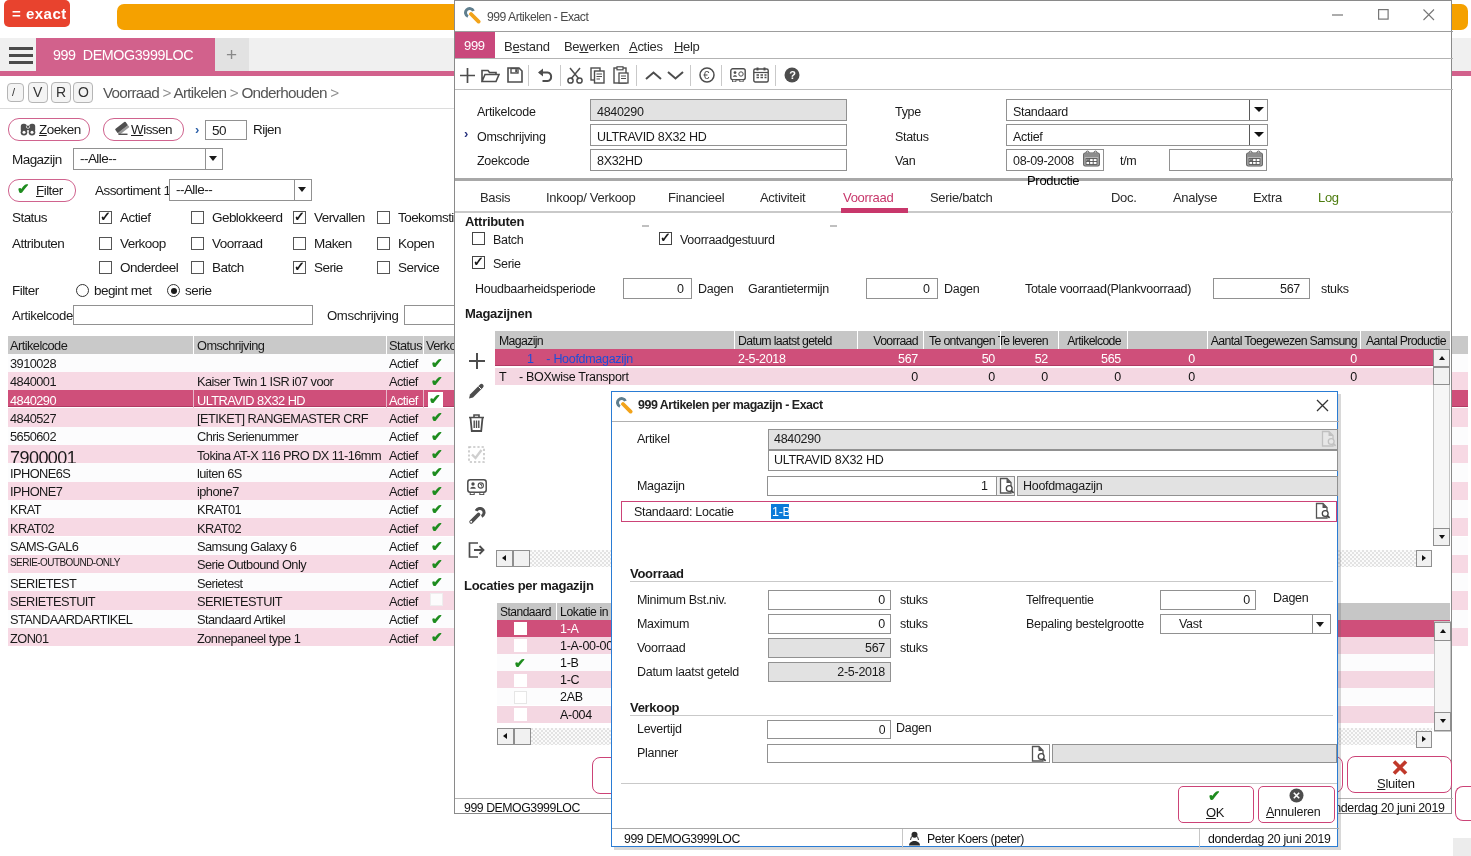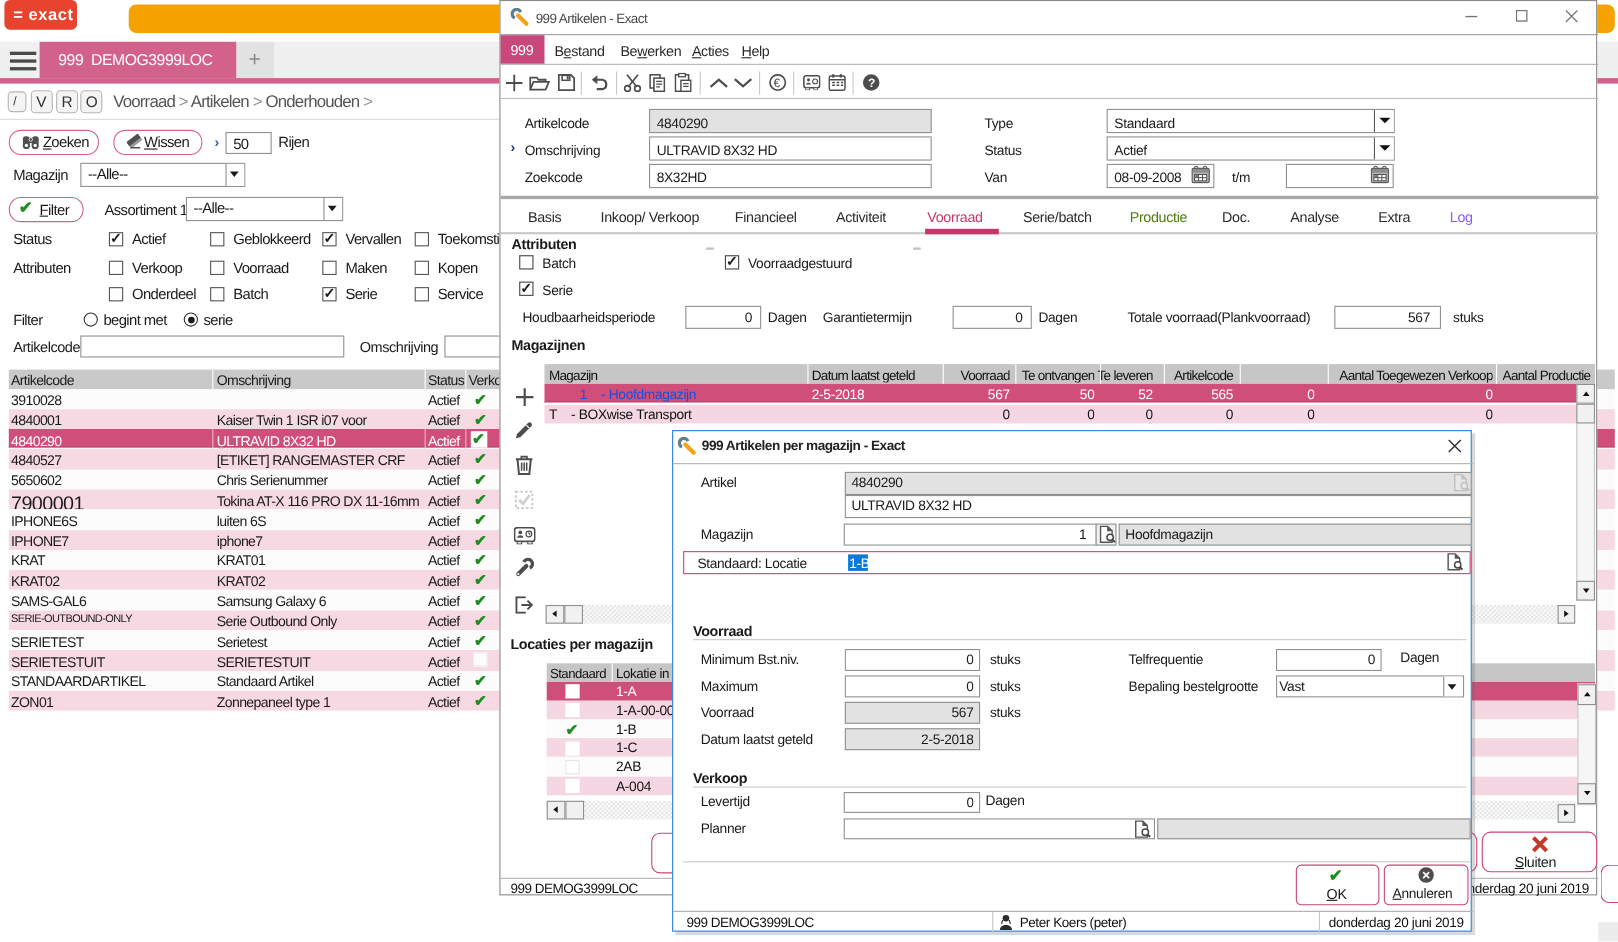--- a/index.html
+++ b/index.html
@@ -370,25 +370,25 @@
       <path d="M6.6 8.6 V14.4 M10.2 8.6 V14.4 M3 11.5 H14" stroke="#4f4f4f" stroke-width="0.9"></path>
       <rect x="3.6" y="9.2" width="2.4" height="2" fill="#6a6a6a"></rect>
     </svg>
   <div class="ab" style="left:0;top:177px;width:998px;height:2.5px;background:#a8a8a8;"></div>
   <div class="txt" style="left:25px;top:189px;font-size:13px;color:#2b2b2b;">Basis</div>
   <div class="txt" style="left:91px;top:189px;font-size:13px;color:#2b2b2b;">Inkoop/ Verkoop</div>
   <div class="txt" style="left:213px;top:189px;font-size:13px;color:#2b2b2b;">Financieel</div>
   <div class="txt" style="left:305px;top:189px;font-size:13px;color:#2b2b2b;">Activiteit</div>
   <div class="txt" style="left:388px;top:189px;font-size:13px;color:#c8376b;">Voorraad</div>
   <div class="txt" style="left:475px;top:189px;font-size:13px;color:#2b2b2b;">Serie/batch</div>
-  <div class="txt" style="left:572px;top:189px;font-size:13px;color:#4d7c0f;">Productie</div>
+  <div class="txt" style="left:572px;top:172px;font-size:13px;color:#000000;">Productie</div>
   <div class="txt" style="left:656px;top:189px;font-size:13px;color:#2b2b2b;">Doc.</div>
   <div class="txt" style="left:718px;top:189px;font-size:13px;color:#2b2b2b;">Analyse</div>
   <div class="txt" style="left:798px;top:189px;font-size:13px;color:#2b2b2b;">Extra</div>
-  <div class="txt" style="left:863px;top:189px;font-size:13px;color:#8b5cf6;">Log</div>
+  <div class="txt" style="left:863px;top:189px;font-size:13px;color:#4d7c0f;">Log</div>
   <div class="ab" style="left:0;top:210px;width:998px;height:1.5px;background:#c9c9c9;"></div>
   <div class="ab" style="left:386px;top:207px;width:67px;height:4.5px;background:#c8376b;"></div>
   <div class="txt" style="left:10px;top:213px;font-size:13px;font-weight:bold;">Attributen</div>
   <div class="cb" style="left:17px;top:231px;border-color:#444;"></div>
   <div class="lbl" style="left:38px;top:232px;">Batch</div>
   <div class="cb" style="left:204px;top:231px;border-color:#444;">
       <span class="m">✓</span>
     </div>
   <div class="lbl" style="left:225px;top:232px;">Voorraadgestuurd</div>
   <div class="ab" style="left:187px;top:224px;width:7px;height:1.5px;background:#c0c0c0;"></div>
@@ -411,21 +411,21 @@
   <div class="lbl" style="left:866px;top:281px;">stuks</div>
   <div class="txt" style="left:10px;top:305px;font-size:13px;font-weight:bold;">Magazijnen</div>
   <div class="ab" style="left:40px;top:330px;width:955px;height:18px;background:#c6c6c6;"></div>
   <div class="row" style="left:44px;top:332.5px;height:14px;width:200px;font-size:12.3px;letter-spacing:-0.65px;color:#111;">Magazijn</div>
   <div class="row" style="left:283px;top:332.5px;height:14px;width:200px;font-size:12.3px;letter-spacing:-0.65px;color:#111;">Datum laatst geteld</div>
   <div class="row" style="left:283px;top:332.5px;height:14px;width:180px;font-size:12.3px;letter-spacing:-0.65px;color:#111;text-align:right;">Voorraad</div>
   <div class="row" style="left:360px;top:332.5px;height:14px;width:180px;font-size:12.3px;letter-spacing:-0.65px;color:#111;text-align:right;">Te ontvangen</div>
   <div class="row" style="left:413px;top:332.5px;height:14px;width:180px;font-size:12.3px;letter-spacing:-0.65px;color:#111;text-align:right;">Te leveren</div>
   <div class="row" style="left:486px;top:332.5px;height:14px;width:180px;font-size:12.3px;letter-spacing:-0.65px;color:#111;text-align:right;">Artikelcode</div>
   <div class="row" style="left:560px;top:350px;height:14px;width:180px;font-size:12.3px;letter-spacing:-0.65px;color:#111;text-align:left;">Aantal Inkoop</div>
-  <div class="row" style="left:722px;top:332.5px;height:14px;width:180px;font-size:12.3px;letter-spacing:-0.65px;color:#111;text-align:right;">Aantal Toegewezen Verkoop</div>
+  <div class="row" style="left:722px;top:332.5px;height:14px;width:180px;font-size:12.3px;letter-spacing:-0.65px;color:#111;text-align:right;">Aantal Toegewezen Samsung</div>
   <div class="row" style="left:911px;top:332.5px;height:14px;width:200px;font-size:12.3px;letter-spacing:-0.65px;color:#111;">Aantal Productie</div>
   <div class="ab" style="left:279px;top:330px;width:1px;height:18px;background:#fff;"></div>
   <div class="ab" style="left:402px;top:330px;width:1px;height:18px;background:#fff;"></div>
   <div class="ab" style="left:468px;top:330px;width:1px;height:18px;background:#fff;"></div>
   <div class="ab" style="left:545px;top:330px;width:1px;height:18px;background:#fff;"></div>
   <div class="ab" style="left:603px;top:330px;width:1px;height:18px;background:#fff;"></div>
   <div class="ab" style="left:672px;top:330px;width:1px;height:18px;background:#fff;"></div>
   <div class="ab" style="left:752px;top:330px;width:1px;height:18px;background:#fff;"></div>
   <div class="ab" style="left:905px;top:330px;width:1px;height:18px;background:#fff;"></div>
   <div class="ab" style="left:40px;top:348px;width:955px;height:17px;background:#cf4f7a;border-bottom:1px solid #b03a63;"></div>
@@ -591,21 +591,21 @@
   <div class="lbl" style="left:414px;top:201px;">Telfrequentie</div>
   <div class="inp" style="left:548px;top:198px;width:96px;height:19.5px;"></div>
   <div class="row" style="left:560px;top:201px;width:78px;height:14px;font-size:12.5px;text-align:right;">0</div>
   <div class="lbl" style="left:661px;top:199px;">Dagen</div>
   <div class="lbl" style="left:25px;top:225px;">Maximum</div>
   <div class="inp" style="left:155.5px;top:222px;width:123.5px;height:19.5px;"></div>
   <div class="row" style="left:195px;top:225px;width:78px;height:14px;font-size:12.5px;text-align:right;">0</div>
   <div class="lbl" style="left:288px;top:225px;">stuks</div>
   <div class="lbl" style="left:414px;top:225px;">Bepaling bestelgrootte</div>
   <div class="inp" style="left:548px;top:222px;width:170.5px;height:19.5px;"></div>
-  <div class="lbl" style="left:551px;top:225px;">Vast</div>
+  <div class="lbl" style="left:567px;top:225px;">Vast</div>
   <div class="ab" style="left:700px;top:223px;width:17px;height:17.5px;background:#fff;border-left:1px solid #919191;"></div>
   <div class="ab" style="left:704px;top:230px;width:0;height:0;border-left:4.5px solid transparent;border-right:4.5px solid transparent;border-top:5px solid #1a1a1a;"></div>
   <div class="lbl" style="left:25px;top:249px;">Voorraad</div>
   <div class="ginp" style="left:155.5px;top:246px;width:123.5px;height:19.5px;"></div>
   <div class="row" style="left:195px;top:249px;width:78px;height:14px;font-size:12.5px;text-align:right;">567</div>
   <div class="lbl" style="left:288px;top:249px;">stuks</div>
   <div class="lbl" style="left:25px;top:273px;">Datum laatst geteld</div>
   <div class="ginp" style="left:155.5px;top:270px;width:123.5px;height:19.5px;"></div>
   <div class="row" style="left:195px;top:273px;width:78px;height:14px;font-size:12.5px;text-align:right;">2-5-2018</div>
   <div class="txt" style="left:18px;top:308px;font-size:13px;font-weight:bold;">Verkoop</div>

